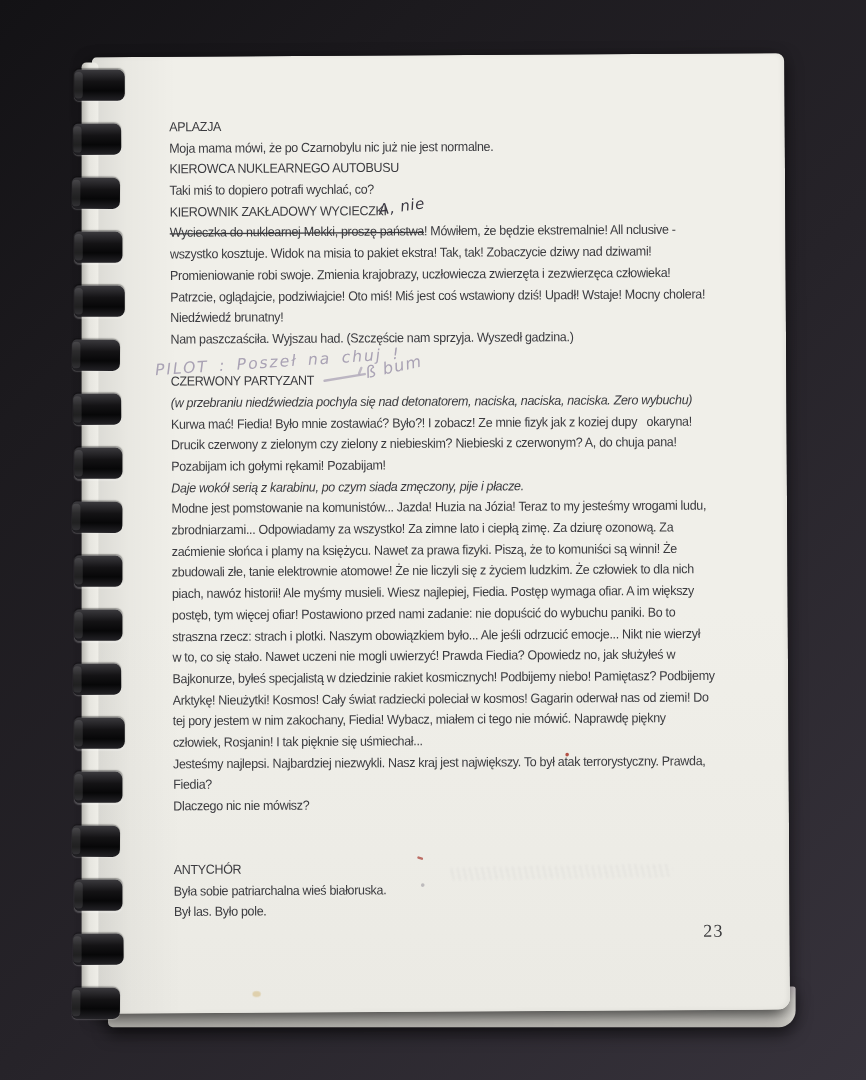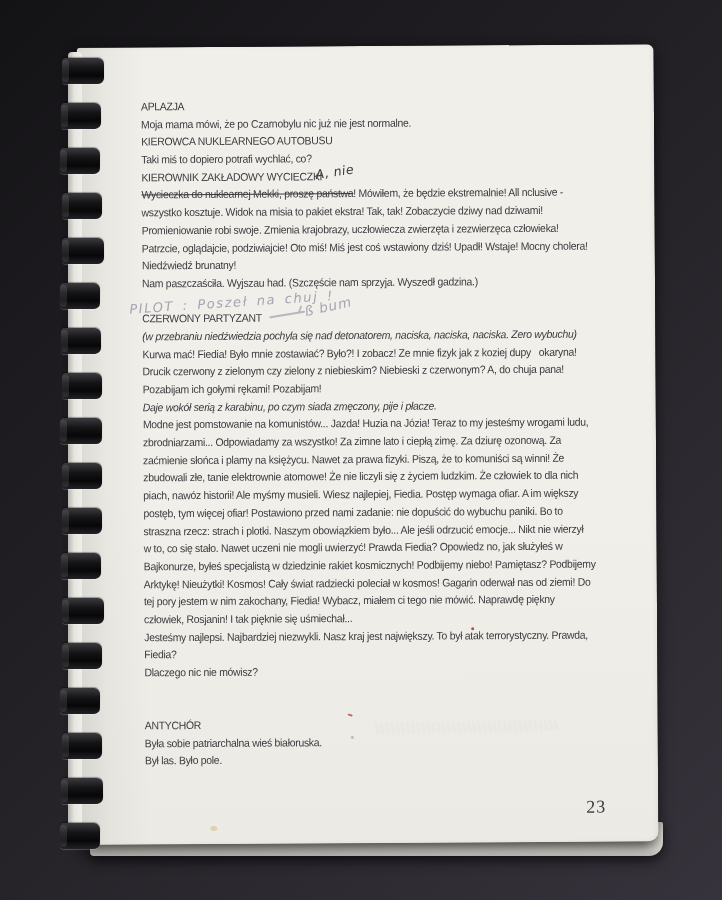--- a/index.html
+++ b/index.html
@@ -70,21 +70,21 @@
   .hand{position:absolute;font-family:"DejaVu Sans",sans-serif;font-style:italic;white-space:pre;}
   .a-nie{left:238px;top:118px;font-size:12.5px;color:var(--pen,#3a3742);transform:rotate(-8deg);letter-spacing:.5px;}
   .pilot{left:51px;top:248px;font-size:13px;color:var(--pencil,#a9a2b4);transform:rotate(-3.5deg);letter-spacing:1.6px;word-spacing:3px;}
   .bum{left:226px;top:252px;font-size:13.5px;color:var(--pencil,#a9a2b4);transform:rotate(-12deg);letter-spacing:1px;}
   .pilot-underline{position:absolute;left:191px;top:267px;width:36px;height:2px;background:var(--pencil,#a9a2b4);opacity:.75;transform:rotate(-9deg);border-radius:2px;}
   .pilot-tick{position:absolute;left:221px;top:259px;width:2px;height:7px;background:var(--pencil,#a9a2b4);opacity:.7;transform:rotate(22deg);border-radius:1px;}
 
   
   .page-number{
     position:absolute;left:505px;top:724px;
-    font-family:"Liberation Serif",serif;font-size:18px;color:#3c3c3e;letter-spacing:1px;margin-top:28px;
+    font-family:"Liberation Serif",serif;font-size:15px;color:#3c3c3e;letter-spacing:1px;
   }
 
   
   .speck-red-1{position:absolute;left:391px;top:582px;width:3px;height:3px;background:#a93529;border-radius:50%;opacity:.85;}
   .speck-red-2{position:absolute;left:267px;top:668px;width:5px;height:2px;background:#a8392f;opacity:.7;transform:rotate(18deg);border-radius:1px;}
   .speck-gray{position:absolute;left:270px;top:690px;width:3px;height:3px;background:#8d8a93;border-radius:50%;opacity:.5;}
   .ghost-writing{
     position:absolute;left:292px;top:676px;width:188px;height:11px;
     background:repeating-linear-gradient(78deg,rgba(122,119,136,.40) 0 1px,rgba(122,119,136,0) 1px 5px);
     filter:blur(1px);opacity:.30;border-radius:5px;transform:rotate(-.6deg);

